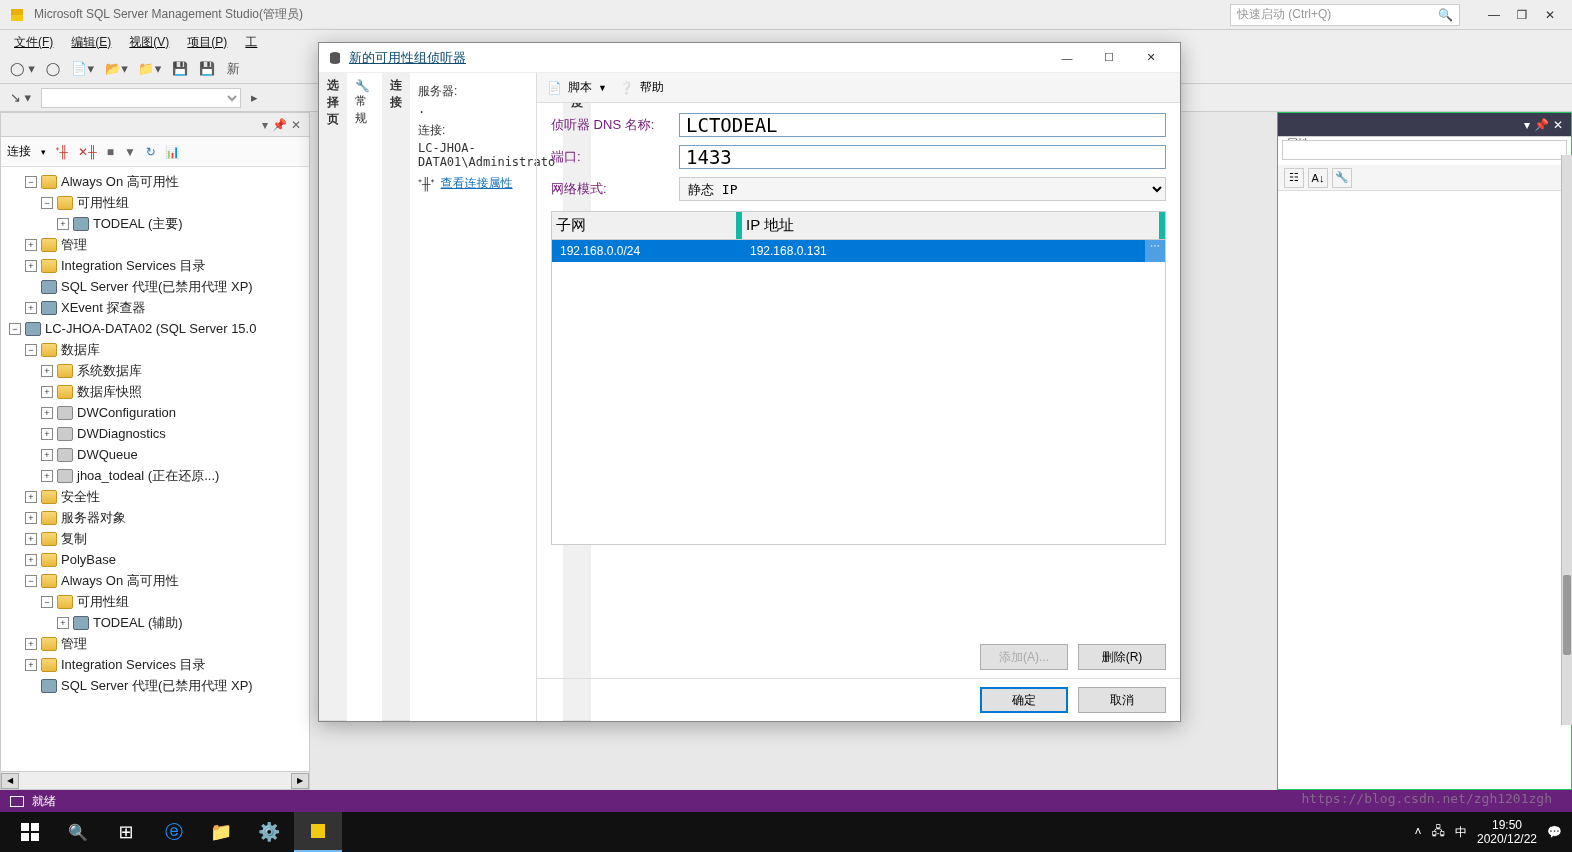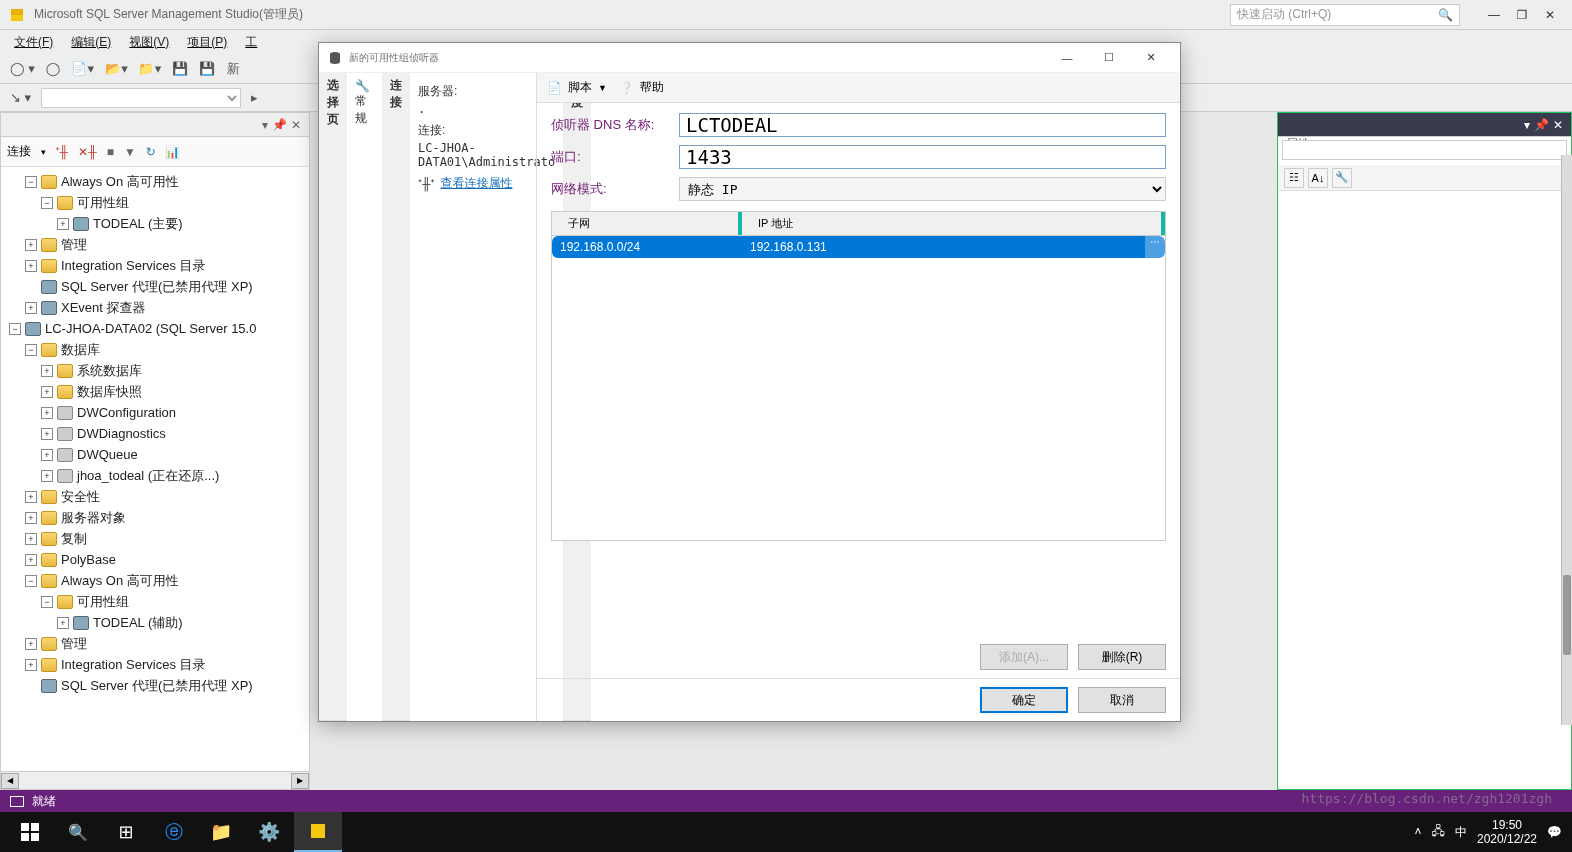--- a/index.html
+++ b/index.html
@@ -63,21 +63,21 @@
 .task-btn { width: 48px; height: 40px; display: flex; align-items: center; justify-content: center; font-size: 18px; }
 .task-btn.active { background: #333; border-bottom: 2px solid #76b9ed; }
 .task-btn.search { font-size: 16px; }
 .tray { position: absolute; right: 10px; display: flex; align-items: center; gap: 10px; font-size: 12px; }
 .tray .clock { text-align: center; line-height: 14px; }
 
 
 .dialog { position: absolute; top: 42px; left: 318px; width: 863px; height: 680px; background: #fff; border: 1px solid #888; box-shadow: 0 4px 20px rgba(0,0,0,0.3); display: flex; flex-direction: column; z-index: 100; }
 .dlg-titlebar { height: 30px; display: flex; align-items: center; padding: 0 8px; background: #fff; border-bottom: 1px solid #eee; }
 .dlg-titlebar .icon { width: 16px; height: 16px; margin-right: 6px; }
-.dlg-titlebar .title { flex: 1; color: #737373; font-size: 10px; }
+.dlg-titlebar .title { flex: 1; color: #0c4a6e; font-size: 13px; text-decoration: underline; }
 .dlg-titlebar .win-controls { display: flex; }
 .dlg-titlebar .wbtn { width: 42px; height: 26px; display: flex; align-items: center; justify-content: center; font-size: 11px; color: #333; }
 .dlg-body { flex: 1; display: flex; }
 .dlg-left { width: 217px; display: flex; flex-direction: row; }
 .dlg-section-hdr { background: #f0f0f0; padding: 4px 8px; font-weight: bold; font-size: 12px; color: #333; border-bottom: 1px solid #ddd; }
 .dlg-section-body { padding: 6px 8px; font-size: 12px; color: #333; }
 .dlg-left .pad { flex: 1; }
 .dlg-left .conn-label { margin: 4px 0 2px; }
 .dlg-left .conn-val { font-family: Consolas, monospace; color: #333; margin-bottom: 6px; overflow: hidden; }
 .dlg-left a { color: #106ebe; text-decoration: underline; }
@@ -86,24 +86,24 @@
 
 .dlg-right { flex: 1; display: flex; flex-direction: column; border-left: 1px solid #ddd; }
 .dlg-r-toolbar { height: 30px; display: flex; align-items: center; padding: 0 10px; gap: 6px; background: #f5f5f5; border-bottom: 1px solid #ddd; font-size: 12px; }
 .dlg-r-toolbar .dd { font-size: 9px; }
 .dlg-form { padding: 10px 14px; display: grid; grid-template-columns: 120px 1fr; row-gap: 8px; column-gap: 8px; align-items: center; font-size: 13px; }
 .dlg-form label { color: #701a75; }
 .dlg-form input[type=text] { height: 24px; border: 1px solid #7a9fc4; padding: 0 6px; font-family: Consolas, monospace; font-size: 19px; }
 .dlg-form select { height: 24px; border: 1px solid #ccc; padding: 0 4px; font-family: Consolas, monospace; font-size: 13px; background: #f5f5f5; }
 .grid { margin: 0 14px; border: 1px solid #ccc; }
 .grid-header { display: flex; background: #f0f0f0; border-bottom: 1px solid #ccc; }
-.grid-header .col { padding: 4px 16px; font-size: 11px; border-right: 4px solid #14b8a6; }
+.grid-header .col { padding: 4px 4px; font-size: 15px; border-right: 6px solid #14b8a6; }
 .grid-header .col1 { width: 190px; }
 .grid-header .col2 { flex: 1; }
-.grid-row { display: flex; border-radius: 6px; }
+.grid-row { display: flex; }
 .grid-row.sel { background: #0078d7; color: #fff; }
 .grid-row .cell { padding: 4px 8px; font-size: 12px; }
 .grid-row .cell1 { width: 190px; }
 .grid-row .cell2 { flex: 1; }
 .grid-row .browse { width: 20px; background: rgba(255,255,255,0.3); text-align: center; font-size: 10px; }
 .grid-body { height: 304px; overflow: auto; background: #fff; }
 
 .dlg-btnrow { padding: 8px 14px; display: flex; justify-content: flex-end; gap: 10px; }
 .dlg-btnrow.upper { border-top: none; }
 .btn { min-width: 88px; height: 26px; border: 1px solid #adadad; background: #e1e1e1; font-size: 12px; padding: 0 12px; cursor: pointer; }

